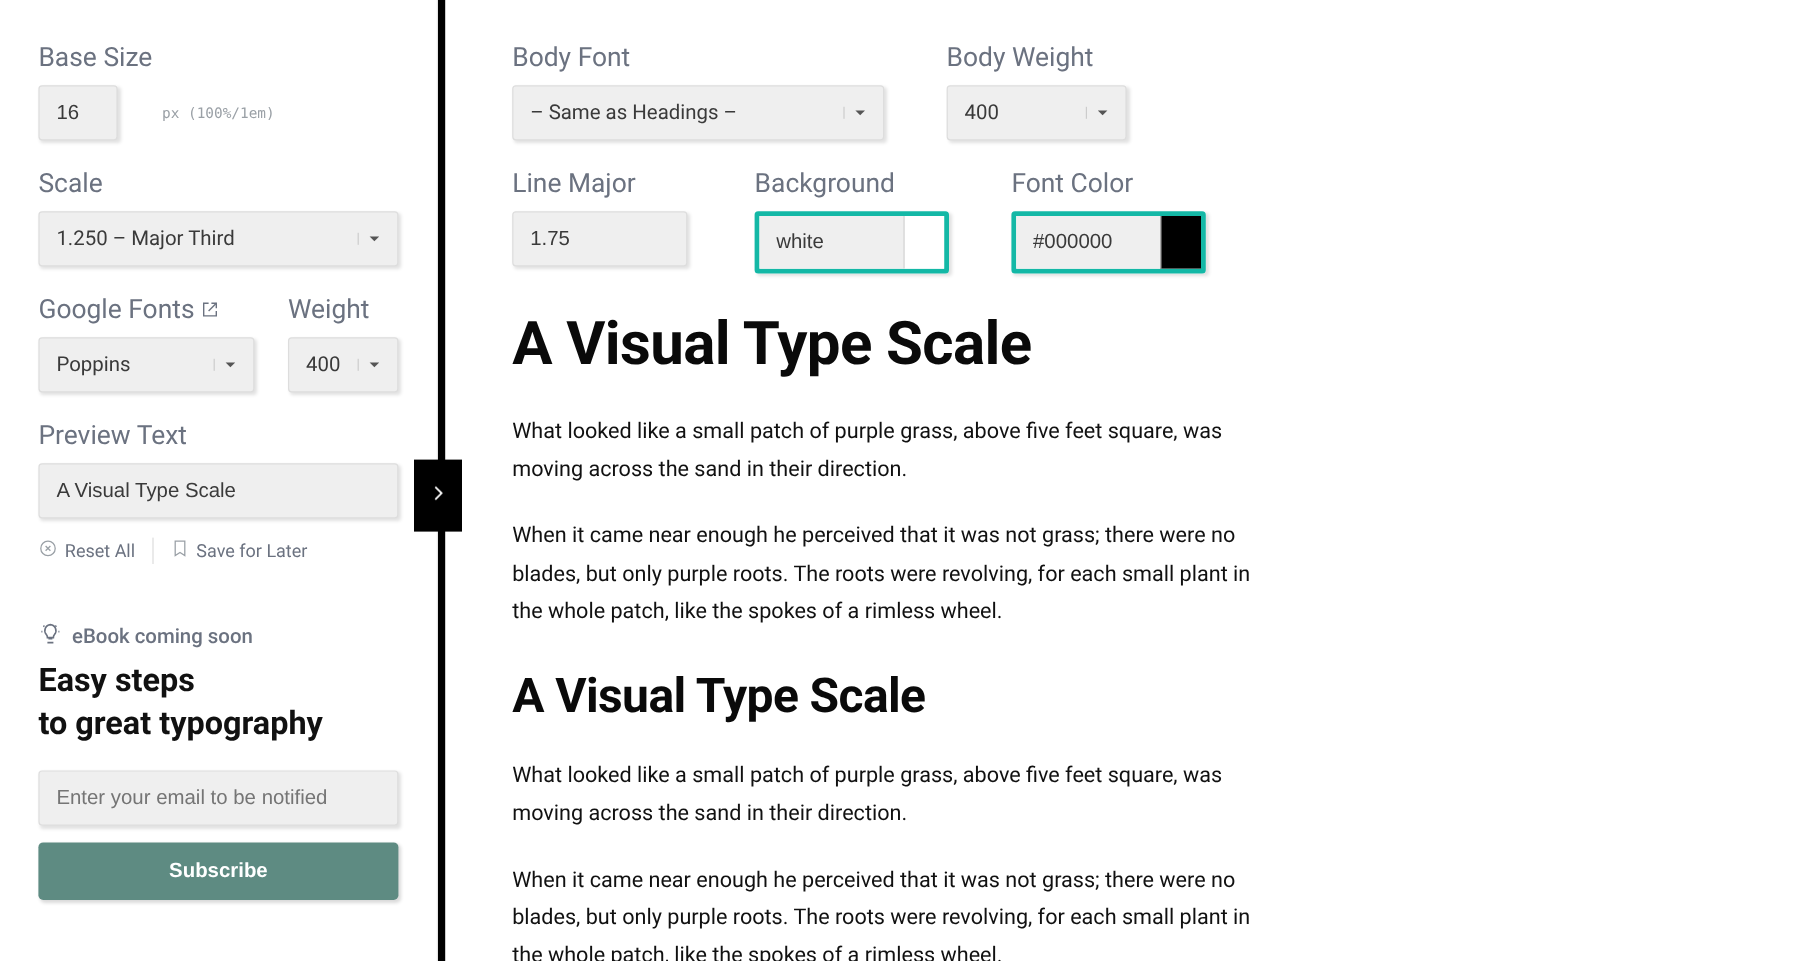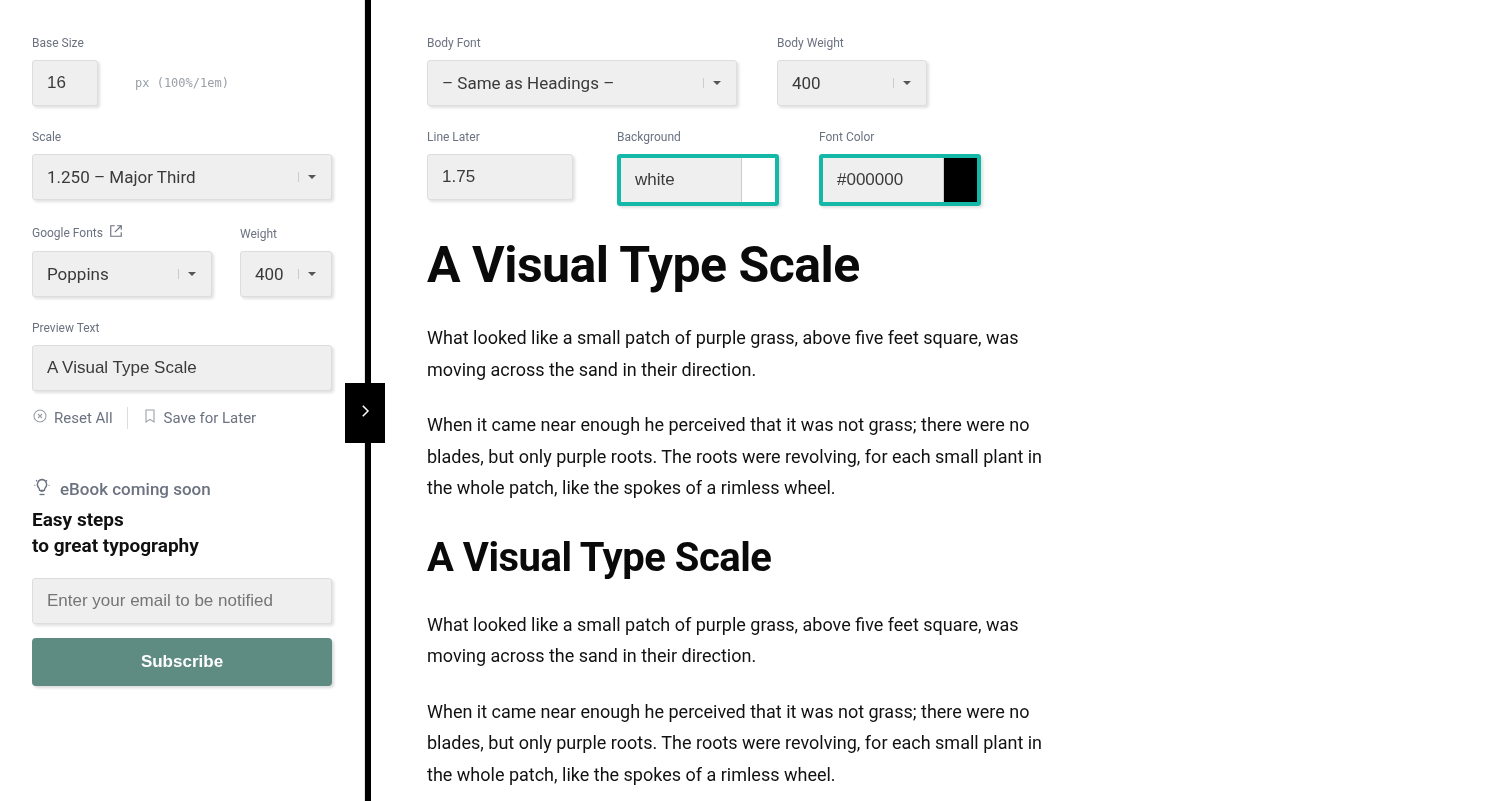--- a/index.html
+++ b/index.html
@@ -37,21 +37,21 @@
     cursor: pointer;
   }
   .toggle-handle svg { width: 18px; height: 18px; stroke: #fff; fill: none; stroke-width: 2; }
   .main {
     flex: 1;
     padding: 36px 56px 20px 56px;
     overflow-y: auto;
   }
   .label {
     color: #6b7280;
-    font-size: 12px;
+    font-size: 22px;
     margin-bottom: 10px;
     display: block;
   }
   .row { display: flex; gap: 18px; margin-bottom: 24px; align-items: flex-end; flex-wrap: wrap; }
   .field { display: flex; flex-direction: column; }
   .field.grow { flex: 1; min-width: 0; }
   .text-input, .select, .num-input {
     background: #efefef;
     border: 1px solid #ddd;
     border-radius: 3px;
@@ -91,28 +91,28 @@
   }
   .color-input .swatch { width: 34px; border-left: 1px solid #ccc; }
   .link-icon svg { width: 14px; height: 14px; stroke:#6b7280; fill:none; stroke-width:2; }
   .actions { display: flex; gap: 14px; margin-top: 10px; align-items: center; color:#6b7280; font-size:15px; }
   .action-link { display:flex; align-items:center; gap:6px; cursor:pointer; }
   .action-link svg { width:16px; height:16px; stroke:#9aa0a6; fill:none; stroke-width:1.6; }
   .vline { width:1px; height:22px; background:#ddd; }
   .promo { margin-top: 48px; }
   .promo-eyebrow { display:flex; align-items:center; gap:8px; color:#6b7280; font-size:17px; font-weight:500; margin-bottom:6px;}
   .promo-eyebrow svg { width:20px; height:20px; stroke:#6b7280; fill:none; stroke-width:1.6;}
-  .promo h2 { color:#111; font-size:19px; font-weight:700; line-height:1.35; margin-bottom:20px;}
+  .promo h2 { color:#111; font-size:27px; font-weight:700; line-height:1.35; margin-bottom:20px;}
   .subscribe-btn {
     background:#5e8b82; color:#fff; text-align:center; padding:14px; border-radius:4px;
     font-size:17px; font-weight:600; border:none; width:100%; cursor:pointer; margin-top:14px;
     box-shadow: 2px 2px 3px rgba(0,0,0,0.15);
   }
   
-  .controls-row { display:flex; gap:40px; margin-bottom:24px; flex-wrap:wrap; }
+  .controls-row { display:flex; gap:52px; margin-bottom:24px; flex-wrap:wrap; }
   .controls-row .field { min-width: 150px; }
   .preview-block { margin-top: 30px; max-width: 640px; }
   .preview-block h1 { font-size: 50px; font-weight:700; letter-spacing:-0.5px; margin-bottom:28px; color:#0a0a0a; }
   .preview-block.h2 h1 { font-size: 40px; }
   .preview-block p { font-size:18px; line-height:1.75; color:#111; margin-bottom:24px; }
   .select-wide { width: 310px; }
   .select-140 { width: 150px; }
   .select-180 { width: 180px; }
   .select-95  { width: 92px; }
   .gfont-label { display:flex; align-items:center; gap:6px; }
@@ -246,21 +246,21 @@
               <svg viewBox="0 0 10 10">
                 <path d="M1 3 L5 7 L9 3 Z"></path>
               </svg>
             </span>
         </div>
       </div>
     </div>
 
     <div class="controls-row" style="margin-bottom:10px;">
       <div class="field">
-        <span class="label">Line Later</span>
+        <span class="label">Line Major</span>
         <input class="text-input" style="width: 146px;" value="1.75">
       </div>
       <div class="field">
         <span class="label">Background</span>
         <div class="color-input">
           <input class="txt" value="white" style="">
           <div class="swatch" style="background:#ffffff;"></div>
         </div>
       </div>
       <div class="field">

